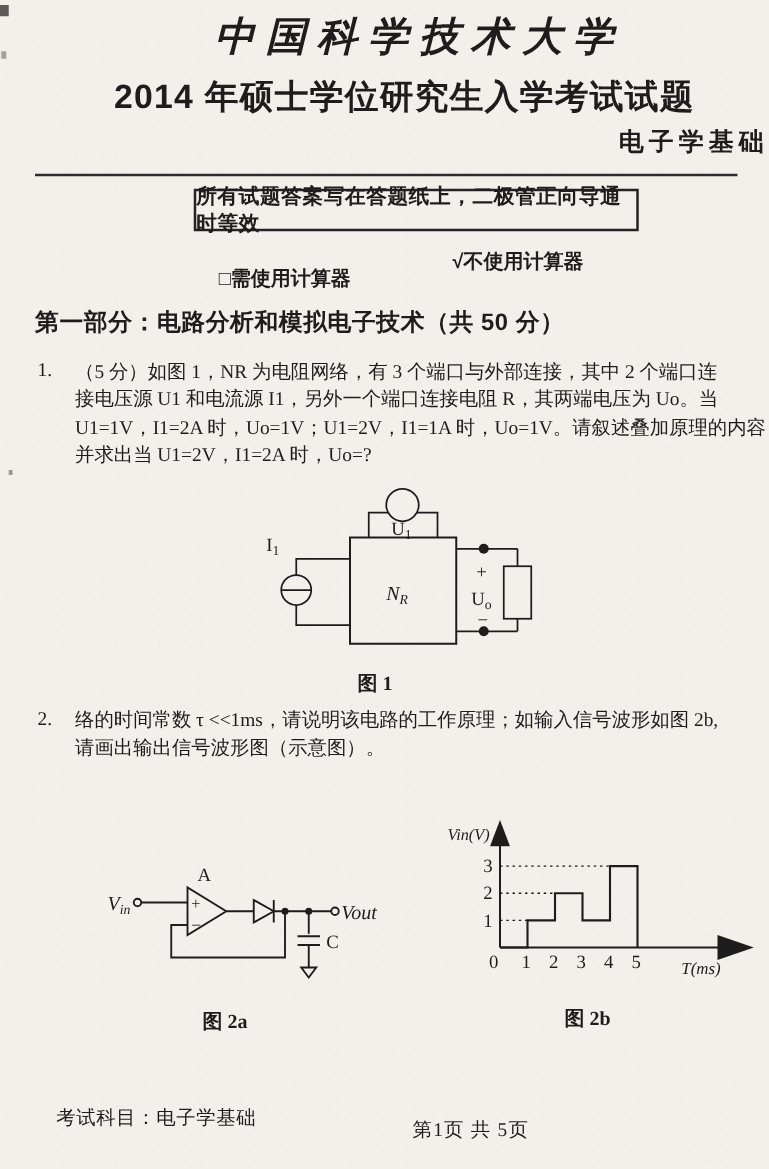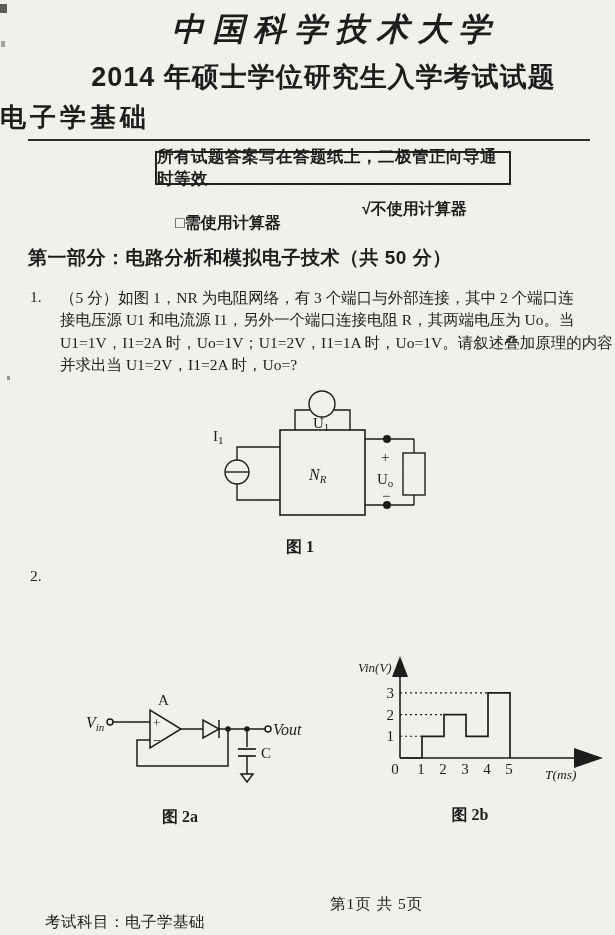--- a/index.html
+++ b/index.html
@@ -11,41 +11,41 @@
       radial-gradient(circle, rgba(60,55,45,0.025) 0.5px, transparent 1.2px);
     background-size:11px 13px,17px 23px;
     font-family:"Liberation Serif", serif;
     color:#1d1d1d;
   }
   .abs{position:absolute;}
   .uni-title{top:8px;left:0;width:615px;text-align:center;font-size:32px;font-weight:bold;
     font-style:italic;letter-spacing:9px;font-family:"DejaVu Serif", serif;margin-left:28px;}
   .exam-title{top:59px;left:0;width:615px;text-align:center;font-size:27px;font-weight:bold;
     letter-spacing:1px;font-family:"Liberation Sans", sans-serif;padding-left:16px;}
-  .subject-title{top:100px;left:0;width:615px;text-align:left;font-size:26px;font-weight:bold;
+  .subject-title{top:100px;left:0;width:615px;text-align:right;font-size:20px;font-weight:bold;
     letter-spacing:4px;font-family:"Liberation Sans", sans-serif;}
   .head-rule{top:139px;left:28px;width:562px;height:2px;background:#2d2d2d;}
   .notice-box{top:151px;left:155px;width:352px;height:30px;border:2px solid #232323;
     display:flex;align-items:center;justify-content:center;font-size:16.5px;font-weight:bold;
     font-family:"Liberation Sans", sans-serif;letter-spacing:0.5px;}
   .calc-need{top:213px;left:175px;font-size:16px;font-weight:bold;font-family:"Liberation Sans", sans-serif;text-align:right;}
   .calc-no{top:199px;left:362px;font-size:16px;font-weight:bold;font-family:"Liberation Sans", sans-serif;}
   .section-heading{top:245px;left:28px;font-size:19px;font-weight:bold;
     font-family:"Liberation Sans", sans-serif;letter-spacing:0.5px;}
   .q-num{font-size:15.5px;}
   .q1-num{top:288px;left:30px;}
   .q2-num{top:567px;left:30px;}
   .q-text{font-size:15.5px;line-height:22.4px;white-space:nowrap;}
   .q1-text{top:287px;left:60px;}
   .q2-text{top:566px;left:60px;}
   .fig-cap{font-size:16px;text-align:center;font-weight:bold;}
   .fig1-cap{top:537px;left:268px;width:64px;}
   .fig2a-cap{top:807px;left:138px;width:84px;}
   .fig2b-cap{top:805px;left:428px;width:84px;}
-  .footer-left{top:912px;left:45px;font-size:15.5px;letter-spacing:0.5px;}
+  .footer-left{top:884px;left:45px;font-size:15.5px;letter-spacing:0.5px;}
   .footer-right{top:894px;left:330px;font-size:15.5px;letter-spacing:1px;}
   .speck{background:#2b2b2b;}
   svg text{font-family:"Liberation Serif", serif;fill:#1d1d1d;}
 </style>
 </head>
 <body>
 
 <div class="abs speck" style="left:0;top:4px;width:7px;height:9px;opacity:.75;"></div>
 <div class="abs speck" style="left:1px;top:41px;width:4px;height:6px;opacity:.4;"></div>
 <div class="abs speck" style="left:7px;top:376px;width:3px;height:4px;opacity:.45;"></div>
@@ -91,20 +91,22 @@
   <text x="28" y="58" font-size="15"><tspan>I</tspan><tspan dy="3" font-size="11">1</tspan></text>
   <text x="124" y="97" font-size="16" font-style="italic"><tspan>N</tspan><tspan dy="3" font-size="11">R</tspan></text>
   <text x="196" y="79" font-size="15">+</text>
   <text x="192" y="101" font-size="15"><tspan>U</tspan><tspan dy="3" font-size="11">o</tspan></text>
   <text x="197" y="118" font-size="15">−</text>
 </svg>
 <div class="abs fig-cap fig1-cap">图 1</div>
 
 <div class="abs q-num q2-num">2.</div>
 <div class="abs q-text q2-text">
+  <div>络的时间常数 τ &lt;&lt;1ms，请说明该电路的工作原理；如输入信号波形如图 2b,</div>
+  <div>请画出输出信号波形图（示意图）。</div>
 </div>
 
 <svg class="abs" style="left:80px;top:690px;" width="240" height="110" viewBox="0 0 240 110">
   <g stroke="#1d1d1d" stroke-width="1.5" fill="none">
     <circle cx="30" cy="32" r="3"></circle>
     <line x1="33" y1="32" x2="70" y2="32"></line>
     <polygon points="70,20 70,58 101,39"></polygon>
     <line x1="101" y1="39" x2="123" y2="39"></line>
     <polygon points="123,30 123,48 139,39"></polygon>
     <line x1="139" y1="30" x2="139" y2="48"></line>

